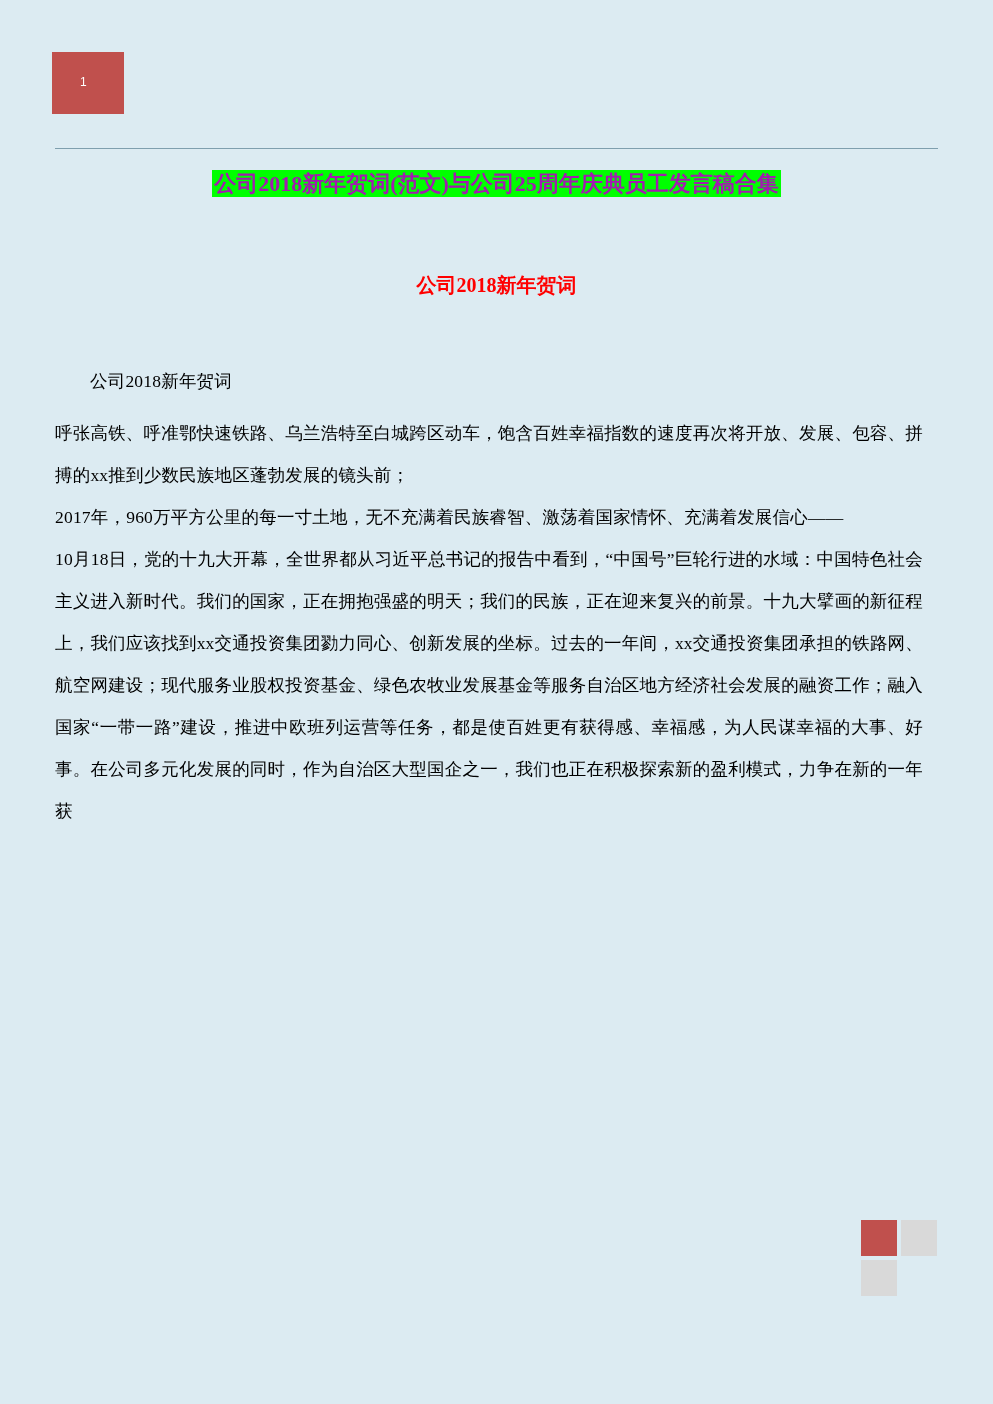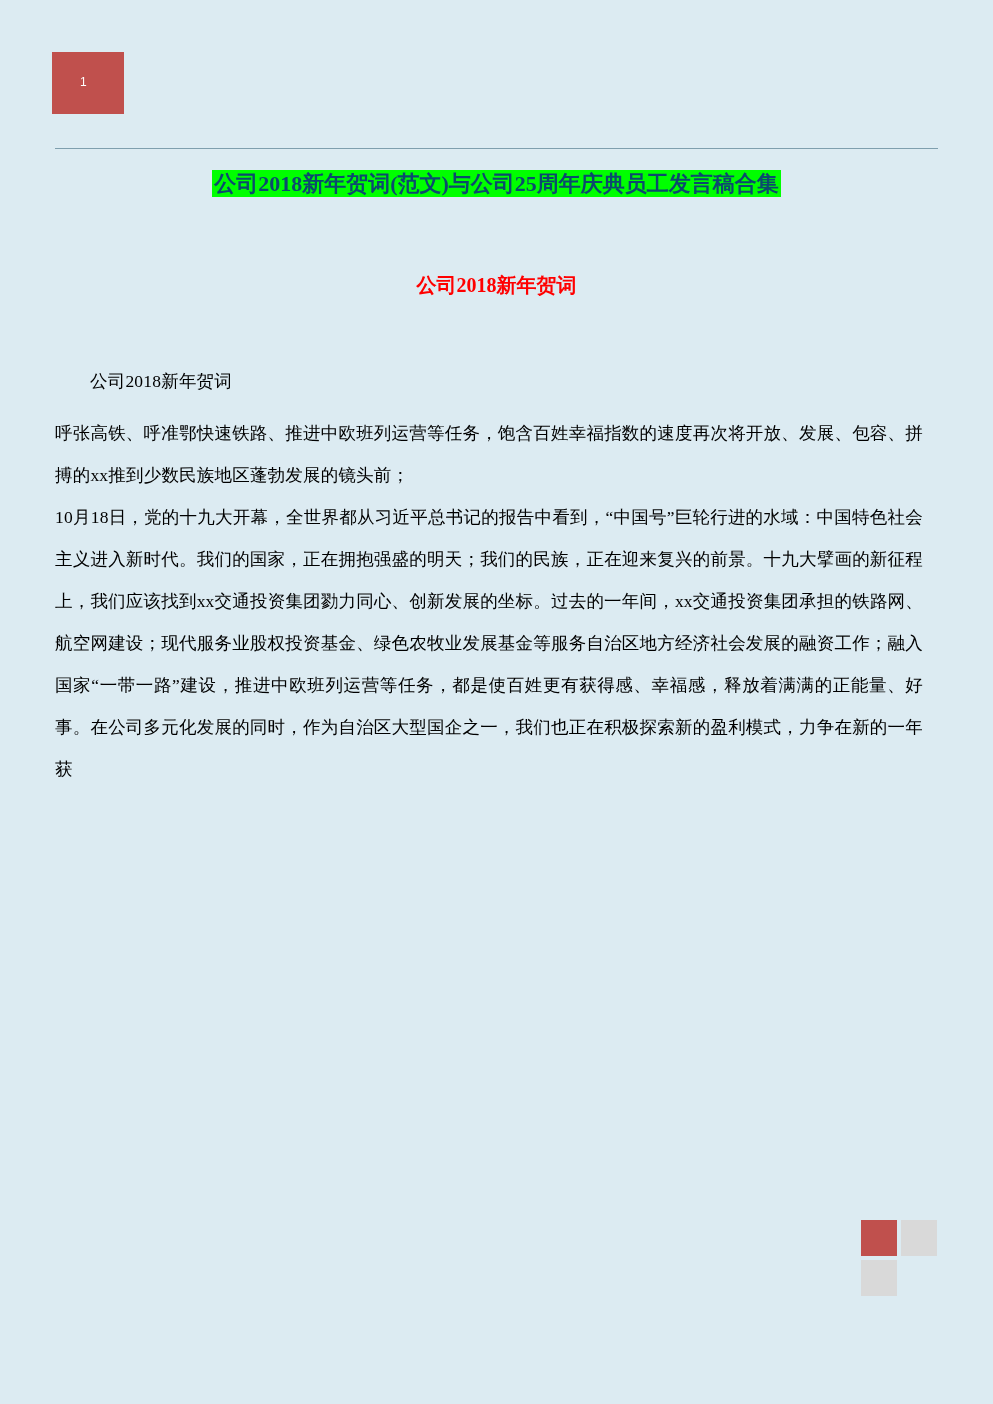--- a/index.html
+++ b/index.html
@@ -52,21 +52,21 @@
   
   .doc-title {
     position: absolute;
     left: 55px;
     top: 168px;
     width: 883px;
     text-align: center;
     font-size: 22px;
     font-weight: bold;
     line-height: 32px;
-    color: #0c4a6e;
+    color: #a21caf;
   }
   .doc-title .hl {
     background: #00ff00;
     padding: 1px 2px;
   }
 
   .sub-title {
     position: absolute;
     left: 55px;
     top: 270px;
@@ -131,22 +131,23 @@
   <div class="header-rule"></div>
 
   <div class="doc-title">
     <span class="hl">公司2018新年贺词(范文)与公司25周年庆典员工发言稿合集</span>
   </div>
 
   <div class="sub-title">公司2018新年贺词</div>
 
   <div class="body-text">
     <p class="first">公司2018新年贺词</p>
-    <p>呼张高铁、呼准鄂快速铁路、推进中欧班列运营等任务，饱含百姓幸福指数的速度再次将开放、发展、包容、拼搏的xx推到少数民族地区蓬勃发展的镜头前；</p>
-    <p>10月18日，党的十九大开幕，全世界都从习近平总书记的报告中看到，“中国号”巨轮行进的水域：中国特色社会主义进入新时代。我们的国家，正在拥抱强盛的明天；我们的民族，正在迎来复兴的前景。十九大擘画的新征程上，我们应该找到xx交通投资集团勠力同心、创新发展的坐标。过去的一年间，xx交通投资集团承担的铁路网、航空网建设；现代服务业股权投资基金、绿色农牧业发展基金等服务自治区地方经济社会发展的融资工作；融入国家“一带一路”建设，推进中欧班列运营等任务，都是使百姓更有获得感、幸福感，释放着满满的正能量、好事。在公司多元化发展的同时，作为自治区大型国企之一，我们也正在积极探索新的盈利模式，力争在新的一年获</p>
+    <p>呼张高铁、呼准鄂快速铁路、乌兰浩特至白城跨区动车，饱含百姓幸福指数的速度再次将开放、发展、包容、拼搏的xx推到少数民族地区蓬勃发展的镜头前；</p>
+    <p>2017年，960万平方公里的每一寸土地，无不充满着民族睿智、激荡着国家情怀、充满着发展信心——</p>
+    <p>10月18日，党的十九大开幕，全世界都从习近平总书记的报告中看到，“中国号”巨轮行进的水域：中国特色社会主义进入新时代。我们的国家，正在拥抱强盛的明天；我们的民族，正在迎来复兴的前景。十九大擘画的新征程上，我们应该找到xx交通投资集团勠力同心、创新发展的坐标。过去的一年间，xx交通投资集团承担的铁路网、航空网建设；现代服务业股权投资基金、绿色农牧业发展基金等服务自治区地方经济社会发展的融资工作；融入国家“一带一路”建设，推进中欧班列运营等任务，都是使百姓更有获得感、幸福感，为人民谋幸福的大事、好事。在公司多元化发展的同时，作为自治区大型国企之一，我们也正在积极探索新的盈利模式，力争在新的一年获</p>
   </div>
 
   <div class="deco">
     <i class="s1"></i>
     <i class="s2"></i>
     <i class="s3"></i>
   </div>
 
 </div>
 

